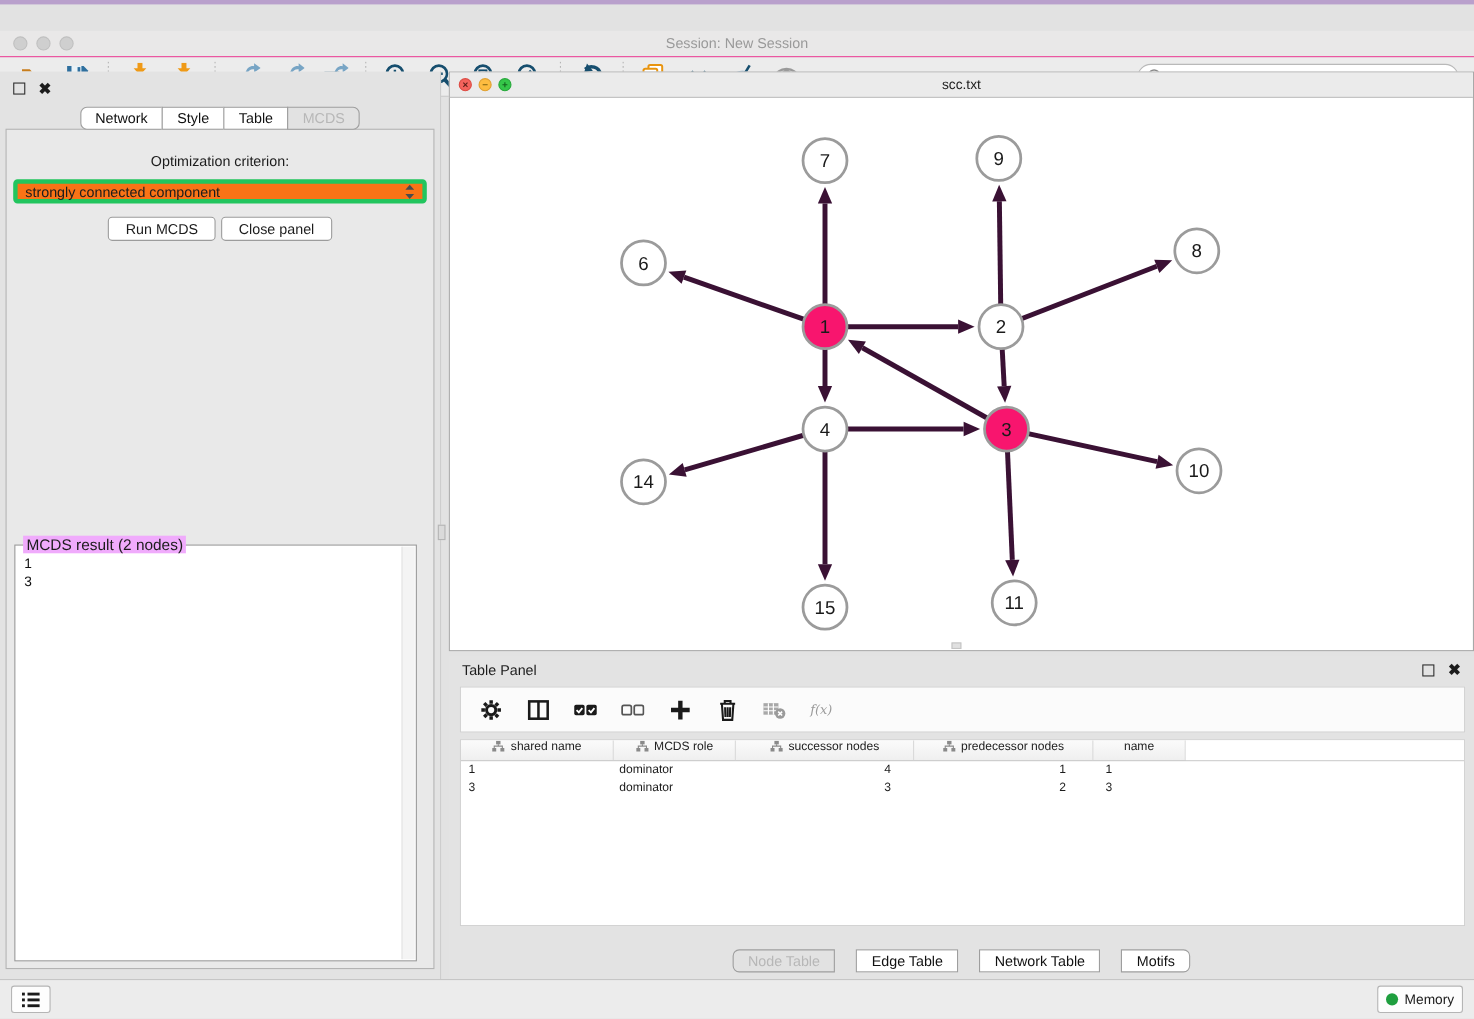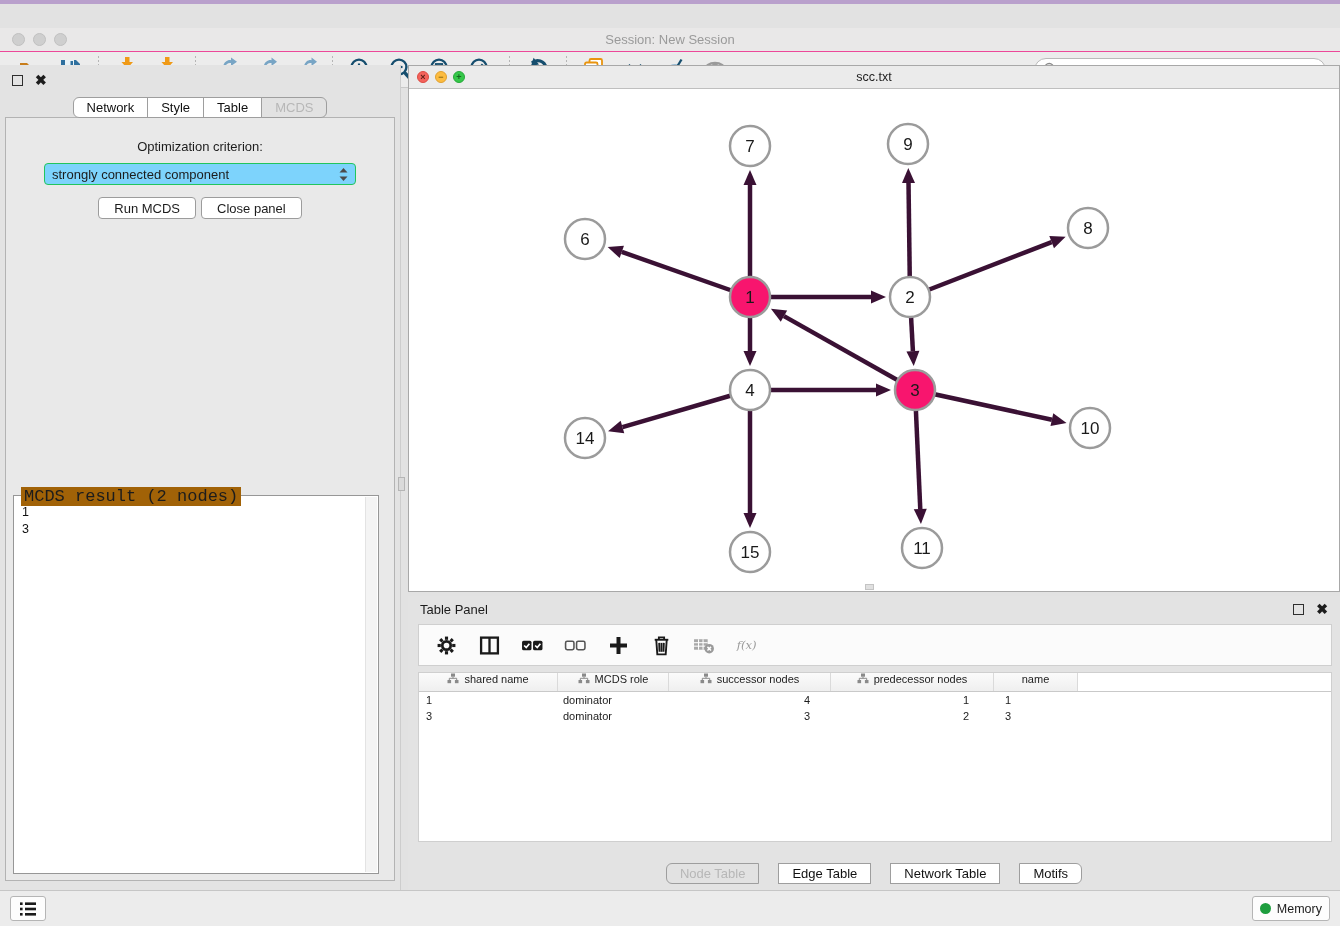--- a/index.html
+++ b/index.html
@@ -35,26 +35,26 @@
   .panel-title { font-size:13px; color:#1c1c1c; flex:1; }
   .float-btn { width:11px; height:11px; border:1.5px solid #2e2e2e; margin-right:12px; }
   .close-btn { font-size:14px; font-weight:bold; color:#1c1c1c; line-height:11px; }
   .cp-tabs { position:absolute; top:32px; left:0; right:0; display:flex; justify-content:center; z-index:2; }
   .seg-tab { border:1px solid #9e9e9e; background:#fff; color:#111; font-size:13px; padding:2px 13px; margin-left:-1px; }
   .seg-tab:first-child { border-top-left-radius:6px; border-bottom-left-radius:6px; margin-left:0; }
   .seg-tab:last-child { border-top-right-radius:6px; border-bottom-right-radius:6px; }
   .seg-tab.dimmed-selected { background:#e2e2e2; color:#b7b7b7; }
   .cp-body { position:absolute; top:52px; left:5px; right:5px; bottom:9px; background:#e9e9e9; border:1px solid #b3b3b3; }
   .opt-label { margin-top:21px; text-align:center; font-size:13px; }
-  .dropdown { margin:9px auto 0; width:312px; height:22px; background:#7dd3fc; border:1px solid #22c55e; border-radius:4px; display:flex; align-items:center; padding:0 7px; }
+  .dropdown { margin:9px auto 0; width:376px; height:22px; background:#f97316; border:4px solid #22c55e; border-radius:4px; display:flex; align-items:center; padding:0 7px; }
   .dropdown .dd-text { flex:1; font-size:13px; }
   .btn-row { margin-top:12px; display:flex; justify-content:center; gap:5px; }
   .push-btn { height:22px; background:#fff; border:1px solid #9c9c9c; border-radius:4px; font-size:13px; padding:0 15px; display:flex; align-items:center; }
   .result-group { position:absolute; left:7px; right:15px; top:377px; bottom:6px; border:1px solid #979797; background:#fff; }
-  .result-legend { position:absolute; top:-9px; left:7px; background:#a16207; padding:0 3px; font-size:17px;font-family:Liberation Mono, monospace; }
+  .result-legend { position:absolute; top:-9px; left:7px; background:#f0abfc; padding:0 3px; font-size:14px; }
   .result-lines { position:absolute; top:8px; left:8px; right:16px; bottom:2px; font-size:12.5px; line-height:17px; color:#111; }
   .vtrack { position:absolute; top:1px; bottom:1px; right:1px; width:12px; background:#f4f4f4; border-left:1px solid #e3e3e3; }
   .divider-handle { position:absolute; left:398px; top:412px; width:7px; height:14px; background:#dadada; border:1px solid #b5b5b5; z-index:3; }
 
   
   .right-area { position:absolute; left:408px; top:0; right:0; bottom:0; }
   .net-window { position:absolute; top:0; left:0; right:0; height:527px; border:1px solid #a8a8a8; background:#fff; }
   .net-titlebar { height:23px; background:#ebebeb; border-bottom:1px solid #bfbfbf; position:relative; display:flex; align-items:center; justify-content:center; }
   .net-title { font-size:12.5px; color:#222; }
   .net-lights { position:absolute; left:8px; top:5px; display:flex; gap:6px; }

